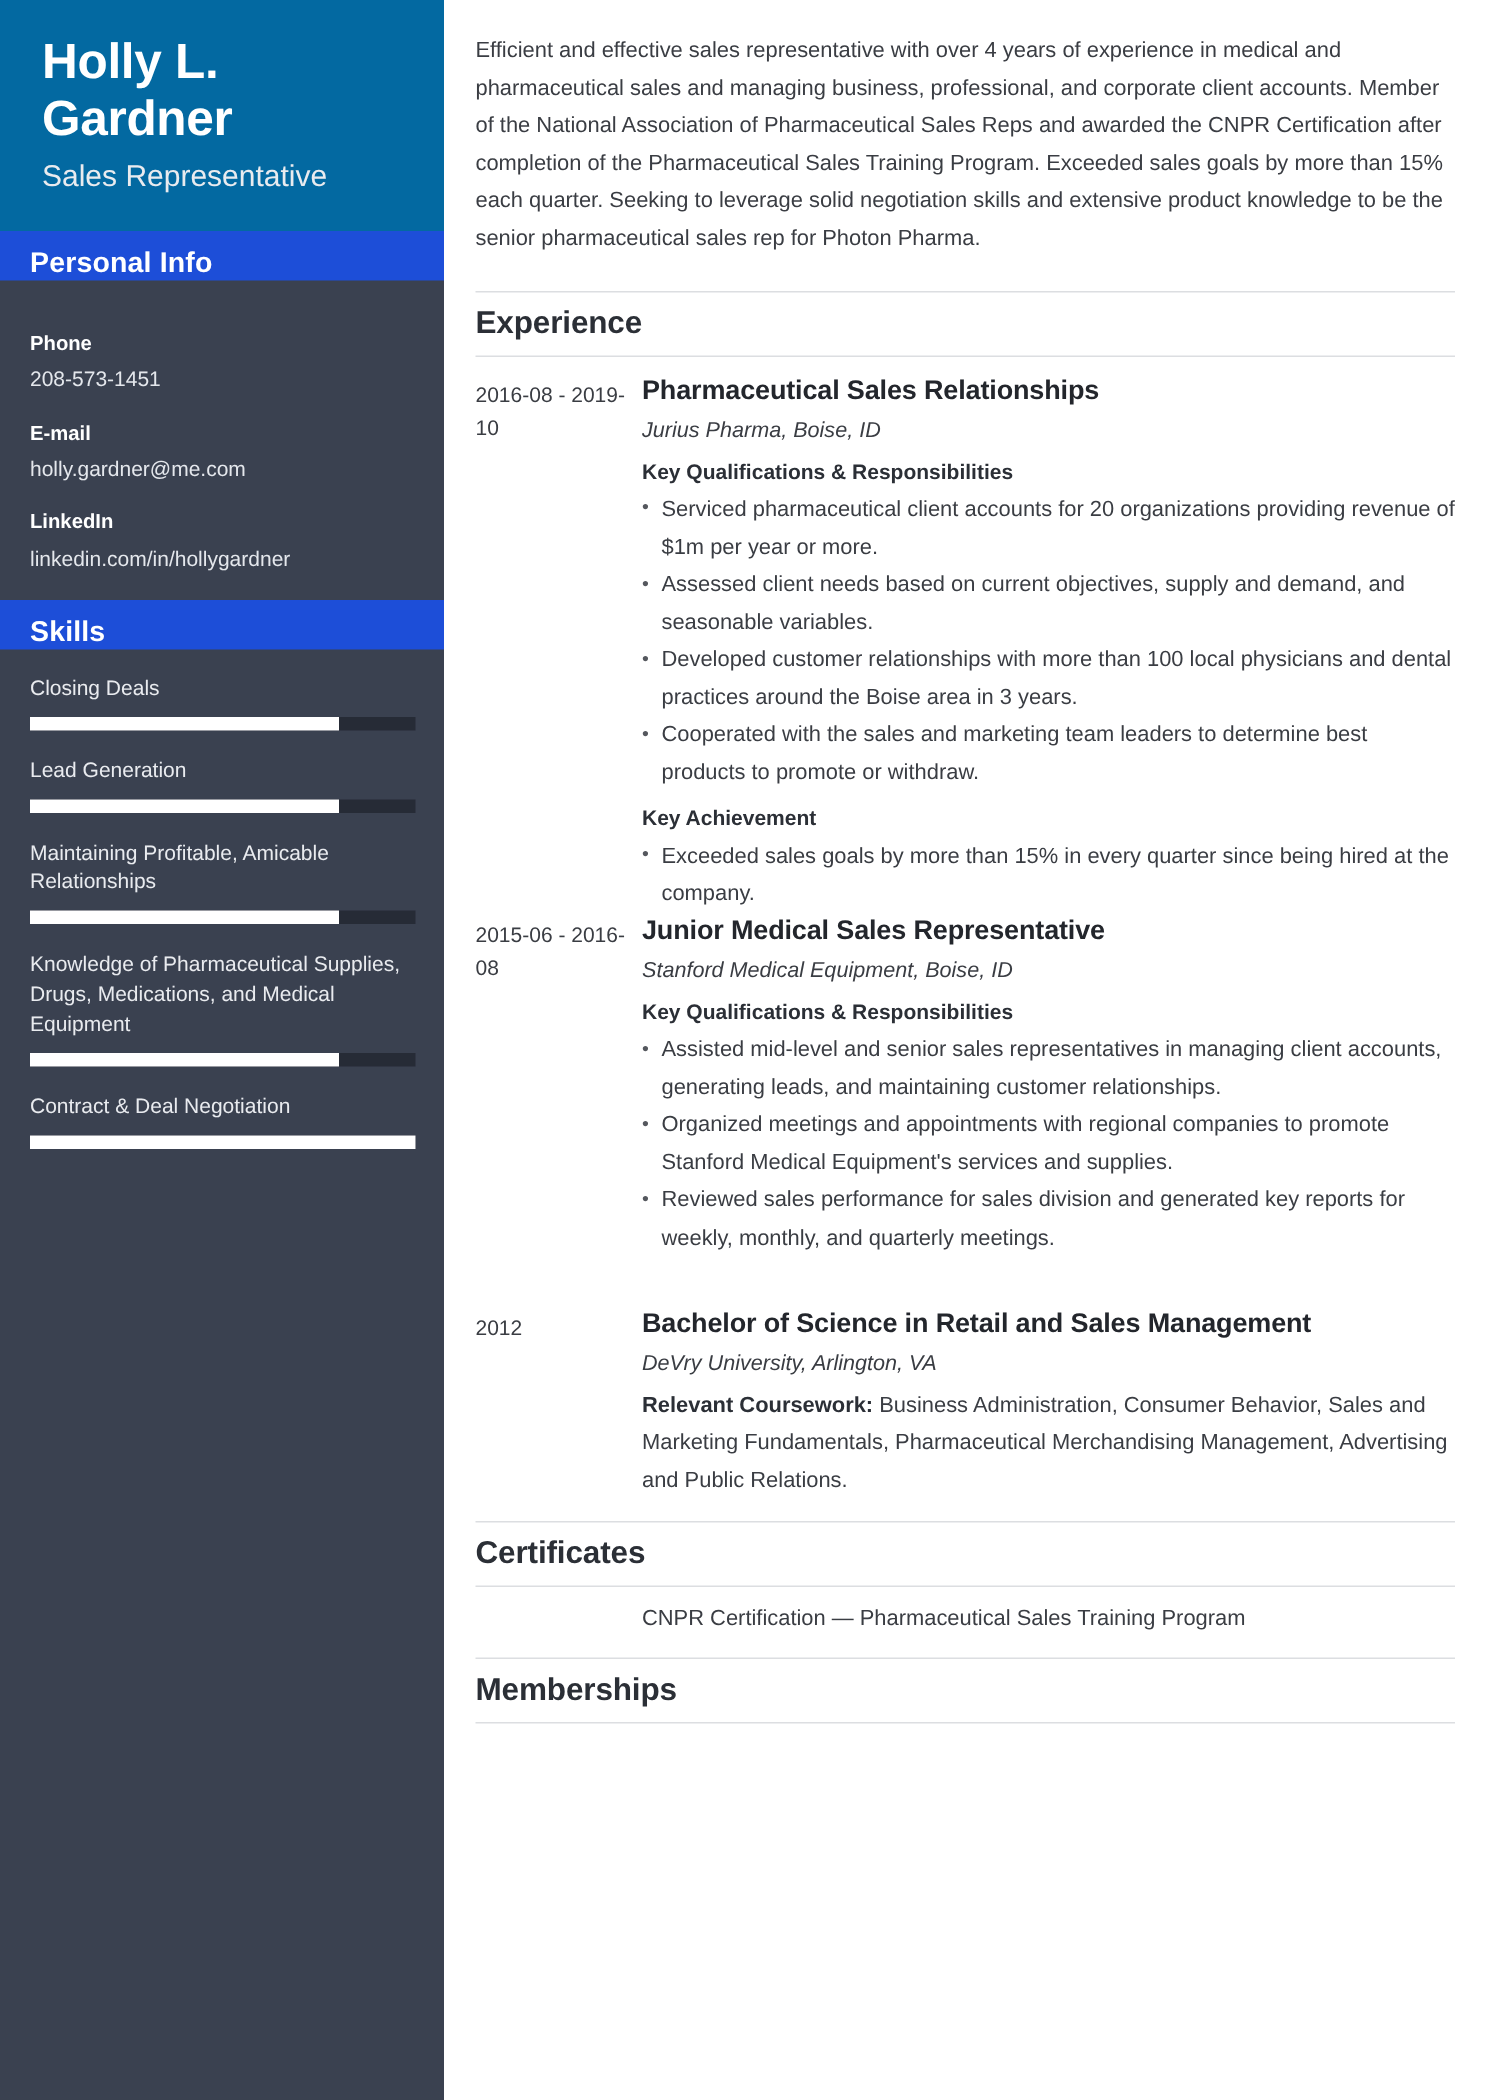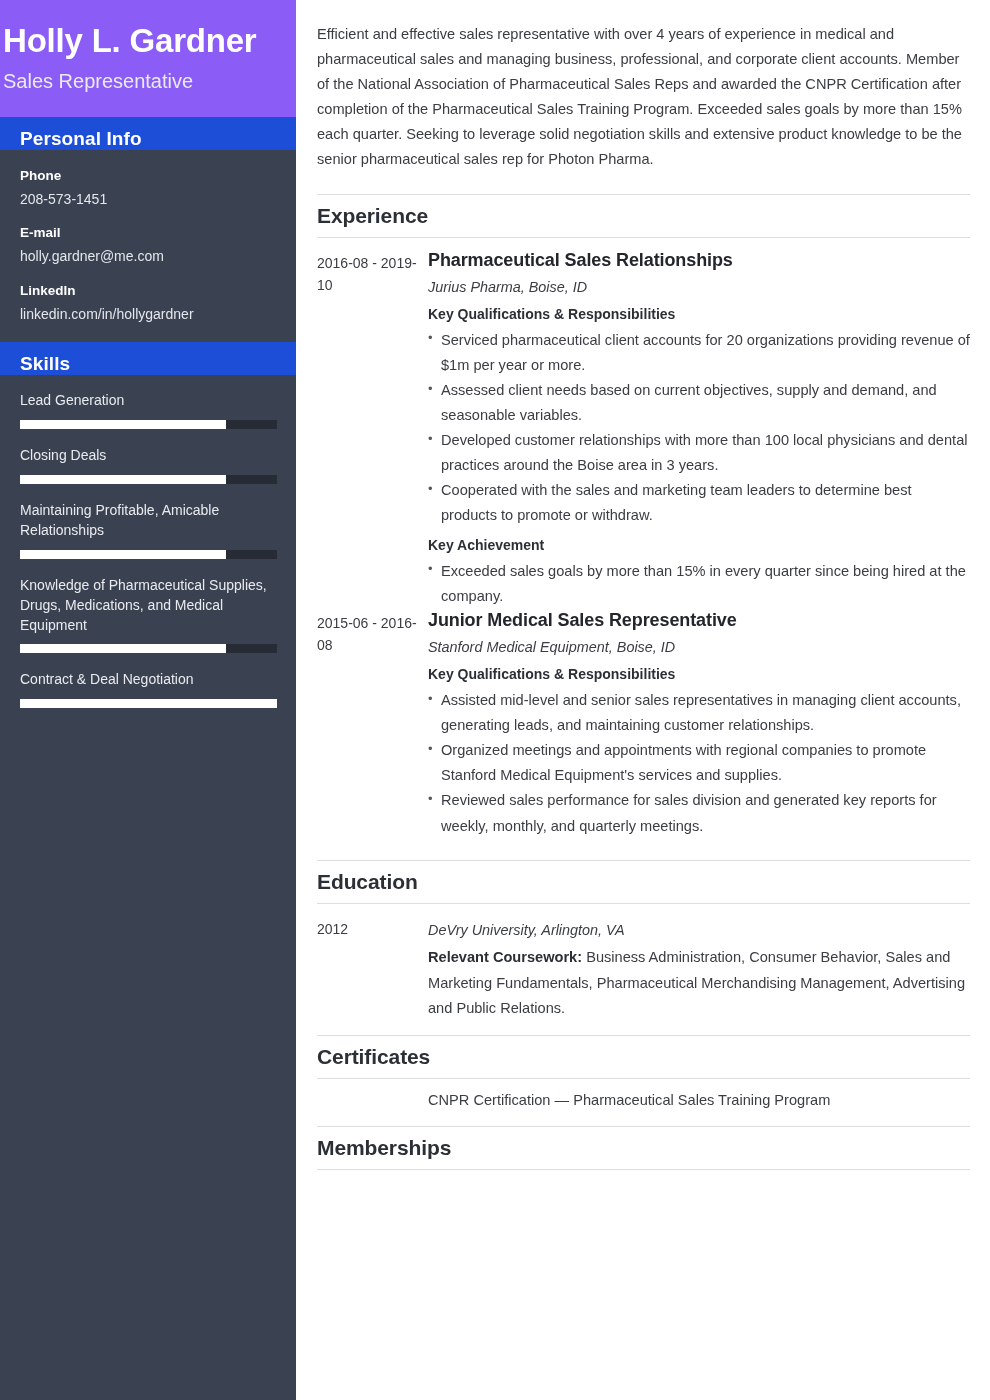--- a/index.html
+++ b/index.html
@@ -23,22 +23,22 @@
 
   
   .sidebar {
     width: 296px;
     flex: 0 0 296px;
     background: #3a4150;
     color: #ffffff;
   }
 
   .side-header {
-    background: #8b5cf6;
-    padding: 22px 20px 24px 3px;
+    background: #0369a1;
+    padding: 22px 20px 24px 28px;
   }
 
   .full-name {
     font-size: 33px;
     font-weight: bold;
     line-height: 1.14;
     letter-spacing: -0.2px;
     color: #ffffff;
   }
 
@@ -56,21 +56,21 @@
     font-size: 19px;
     font-weight: bold;
     color: #ffffff;
     letter-spacing: 0.1px;
   }
 
   .side-body {
     padding: 16px 20px 14px 20px;
   }
 
-  .contact-item { margin-bottom: 14px; }
+  .contact-item { margin-bottom: 14px; margin-top: 16px; }
   .contact-item:last-child { margin-bottom: 4px; }
 
   .contact-label {
     font-size: 13.5px;
     font-weight: bold;
     color: #ffffff;
     line-height: 1.5;
   }
 
   .contact-value {
@@ -260,27 +260,27 @@
       </div>
       <div class="contact-item">
         <div class="contact-label">LinkedIn</div>
         <div class="contact-value">linkedin.com/in/hollygardner</div>
       </div>
     </div>
 
     <div class="side-section-head">Skills</div>
     <div class="skills-body">
       <div class="skill">
+        <div class="skill-name">Closing Deals</div>
+        <div class="skill-track">
+          <div class="skill-fill" style="width: 80%;"></div>
+        </div>
+      </div>
+      <div class="skill">
         <div class="skill-name">Lead Generation</div>
-        <div class="skill-track">
-          <div class="skill-fill" style="width: 80%;"></div>
-        </div>
-      </div>
-      <div class="skill">
-        <div class="skill-name">Closing Deals</div>
         <div class="skill-track">
           <div class="skill-fill" style="width: 80%;"></div>
         </div>
       </div>
       <div class="skill">
         <div class="skill-name">Maintaining Profitable, Amicable Relationships</div>
         <div class="skill-track">
           <div class="skill-fill" style="width: 80%;"></div>
         </div>
       </div>
@@ -340,25 +340,25 @@
             </ul>
           </div>
         </div>
 
       </div>
     </section>
 
     <div class="sec-gap-lg"></div>
 
     <section class="section">
-      <h2 class="section-title">Education</h2>
       <div class="entries">
         <div class="entry">
           <div class="entry-dates">2012</div>
           <div class="entry-body">
+            <div class="entry-role">Bachelor of Science in Retail and Sales Management</div>
             <div class="entry-org">DeVry University, Arlington, VA</div>
             <div class="coursework"><b>Relevant Coursework:</b> <span>Business Administration, Consumer Behavior, Sales and Marketing Fundamentals, Pharmaceutical Merchandising Management, Advertising and Public Relations.</span></div>
           </div>
         </div>
       </div>
     </section>
 
     <div class="sec-gap-sm"></div>
 
     <section class="section">

